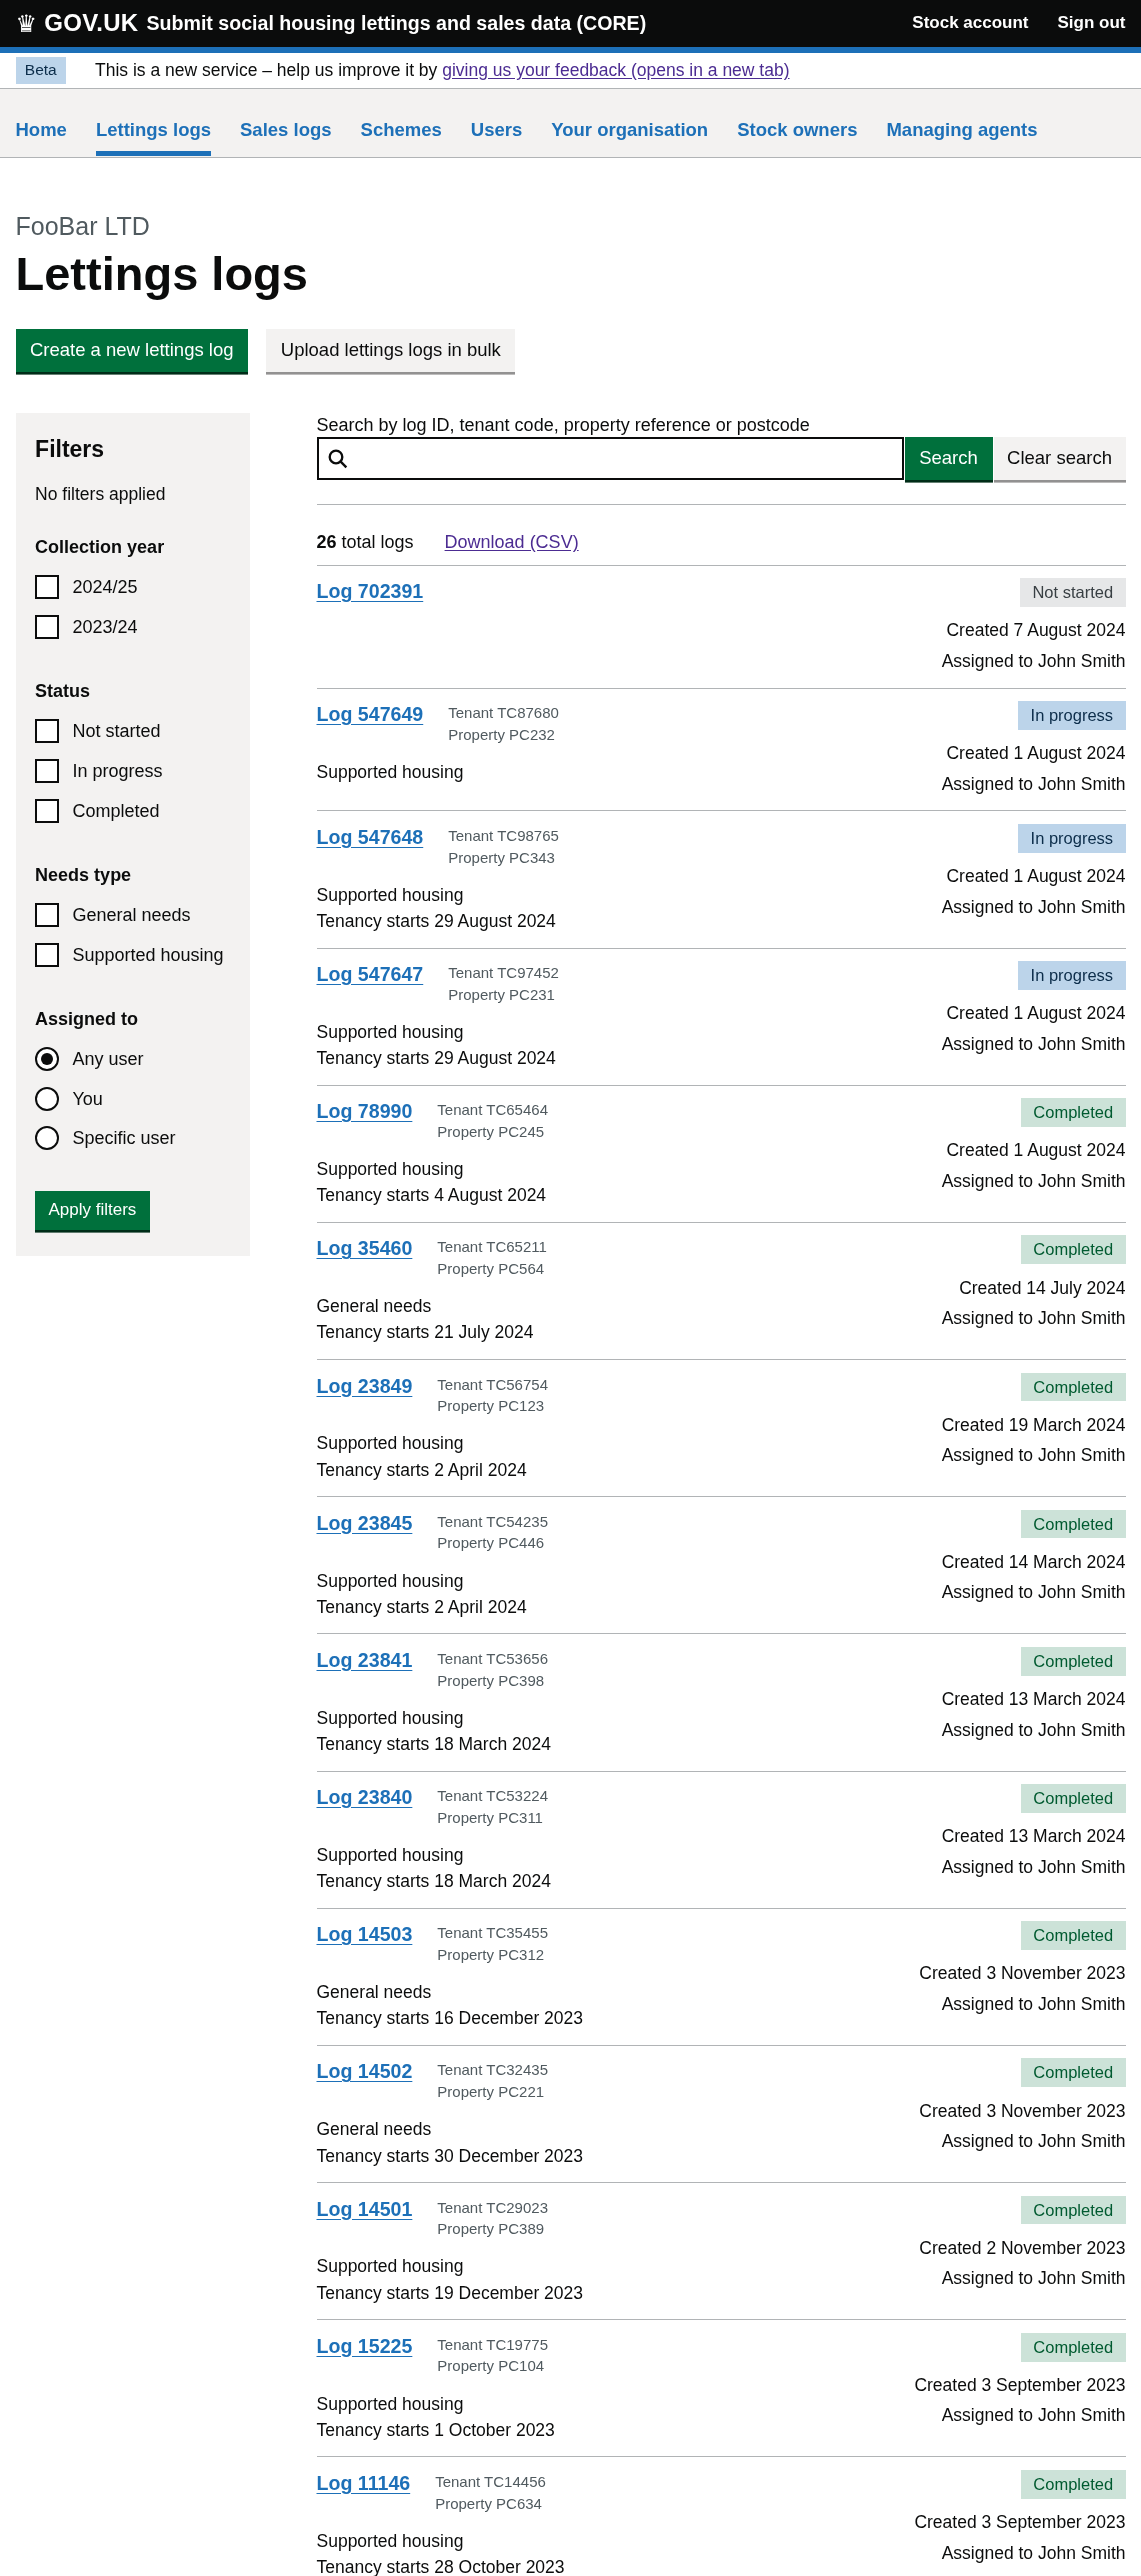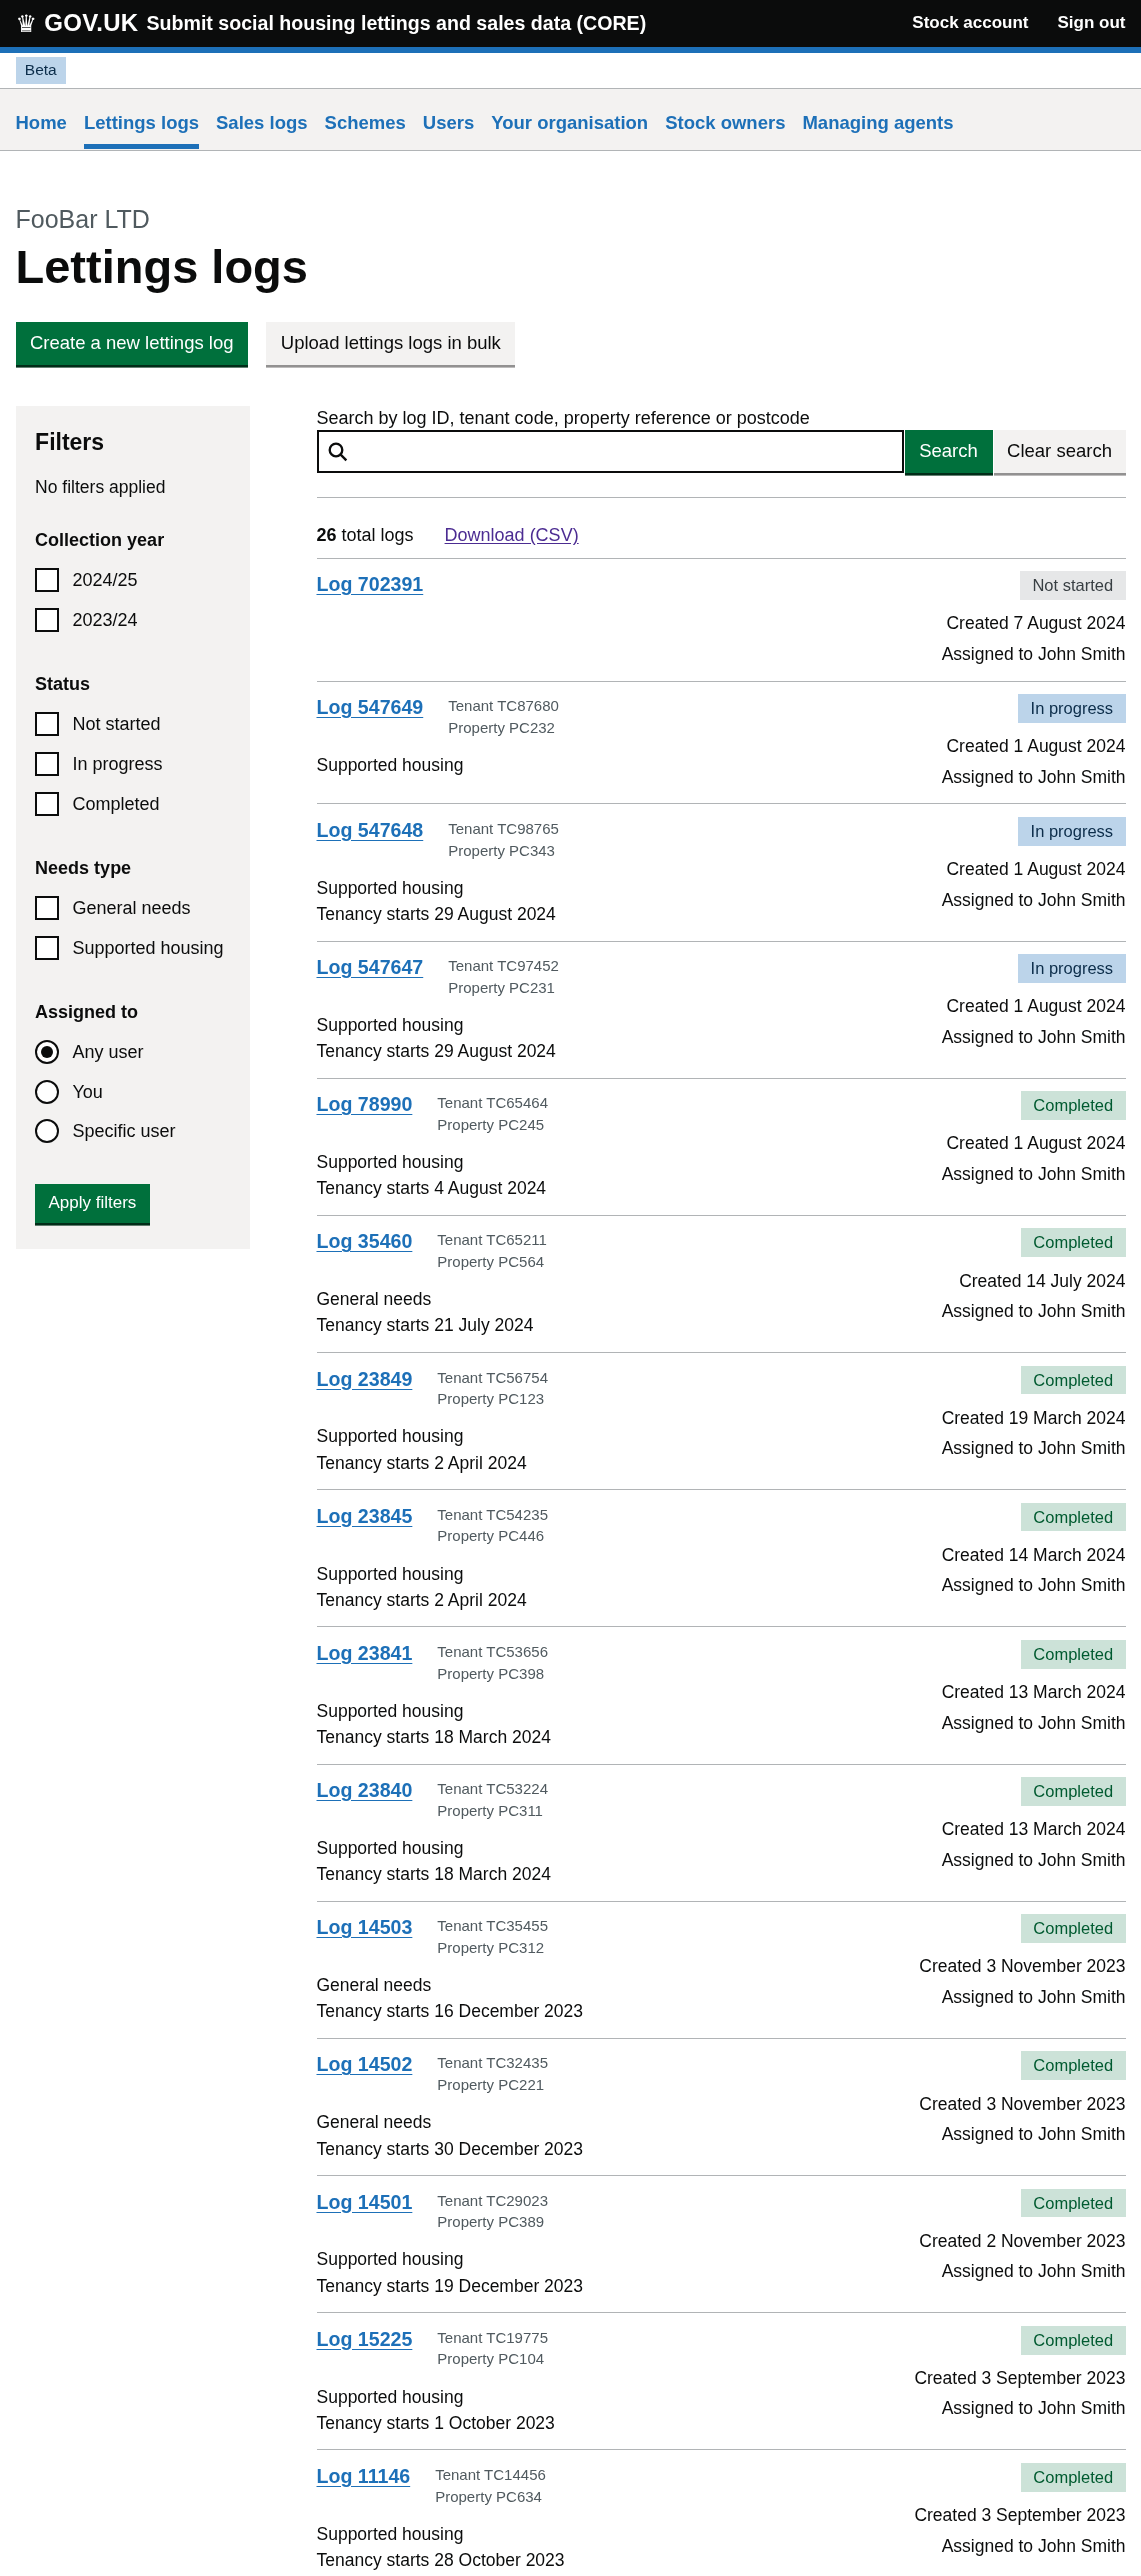--- a/index.html
+++ b/index.html
@@ -28,21 +28,21 @@
 
   
   .phase-banner{background:#fff;border-bottom:1px solid var(--border-grey)}
   .phase-banner .container{display:flex;align-items:center;gap:29px;padding:4px 0}
   .phase-tag{background:var(--tag-blue-bg);color:var(--tag-blue-text);font-size:15.5px;padding:3.1px 9.3px;font-weight:400}
   .phase-text{font-size:17.5px}
   .phase-text a{color:var(--visited);text-decoration:underline;text-underline-offset:2.1px}
 
   
   .primary-nav{background:var(--light-grey);border-bottom:1px solid var(--border-grey)}
-  .primary-nav ul{list-style:none;display:flex;gap:17px;padding-top:22px}
+  .primary-nav ul{list-style:none;display:flex;gap:29px;padding-top:29px}
   .primary-nav a{display:inline-block;color:var(--brand-blue);text-decoration:none;
                  font-size:18.5px;font-weight:700;padding-bottom:13.4px}
   .primary-nav a.active{border-bottom:5.2px solid var(--brand-blue);padding-bottom:8.2px}
 
   
   main{padding-top:52px}
   .caption{color:var(--secondary-text);font-size:25px;margin-bottom:5.2px}
   h1.page-title{font-size:47px;font-weight:700;line-height:1.05;margin-bottom:31px}
   .action-row{display:flex;gap:18.5px;margin-bottom:41px}
   .btn{display:inline-block;border:0;font-size:18.5px;padding:10.3px 14.4px;text-align:center;cursor:pointer;
@@ -109,20 +109,21 @@
       <a>Stock account</a>
       <a>Sign out</a>
     </div>
   </div>
 </header>
 <div class="blue-bar"></div>
 
 <div class="phase-banner">
   <div class="container">
     <span class="phase-tag">Beta</span>
+    <span class="phase-text"><span>This is a new service – help us improve it by </span><a>giving us your feedback (opens in a new tab)</a></span>
   </div>
 </div>
 
 <nav class="primary-nav">
   <div class="container">
       <ul id="nav-list">
         <li><a class="">Home</a></li>
         <li><a class="active">Lettings logs</a></li>
         <li><a class="">Sales logs</a></li>
         <li><a class="">Schemes</a></li>

